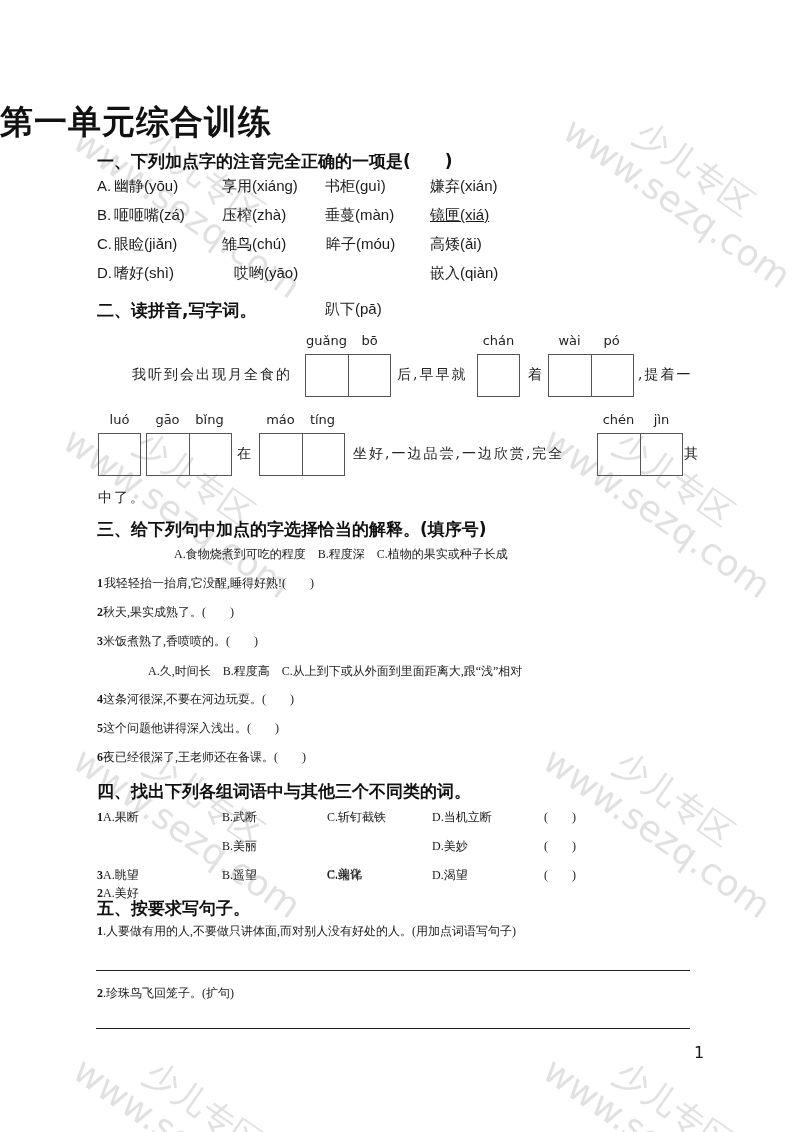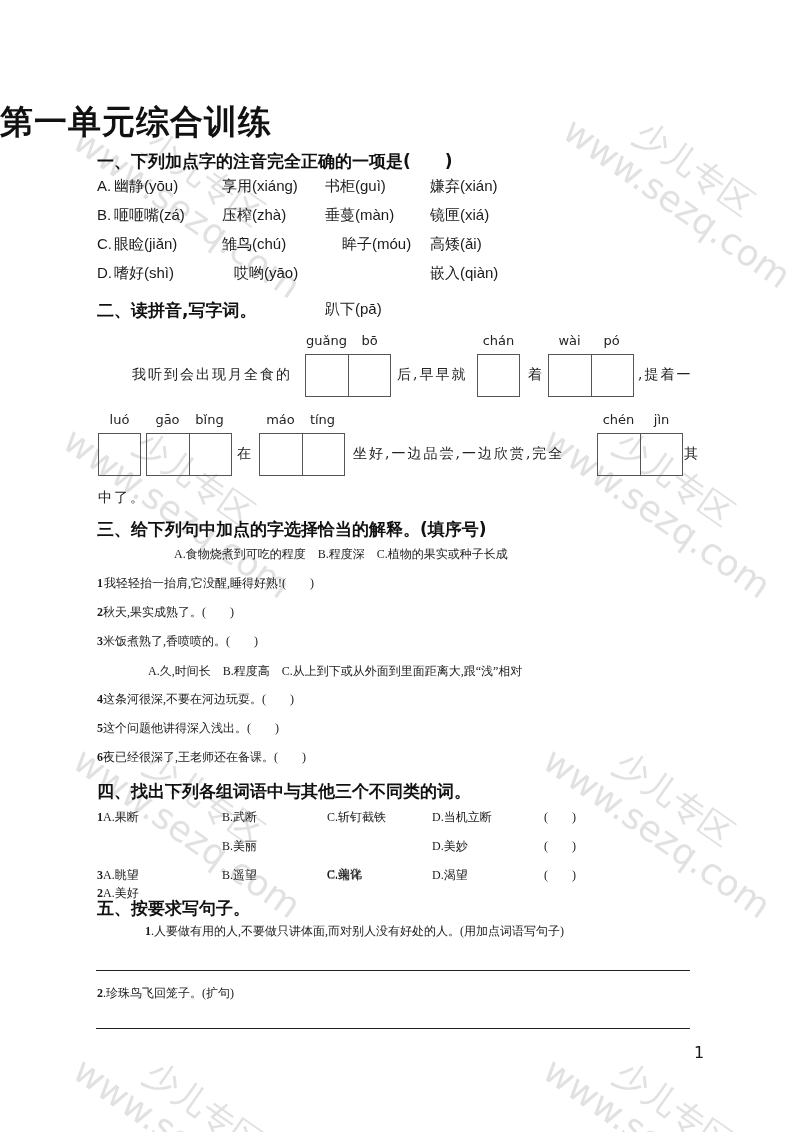--- a/index.html
+++ b/index.html
@@ -86,26 +86,26 @@
   <div class="abs opt" style="left:97px;top:177px;">A.</div>
   <div class="abs opt" style="left:114px;top:177px;">幽静(yōu)</div>
   <div class="abs opt" style="left:222px;top:177px;">享用(xiáng)</div>
   <div class="abs opt" style="left:325px;top:177px;">书柜(guì)</div>
   <div class="abs opt" style="left:430px;top:177px;">嫌弃(xián)</div>
 
   <div class="abs opt" style="left:97px;top:206px;">B.</div>
   <div class="abs opt" style="left:114px;top:206px;">咂咂嘴(zá)</div>
   <div class="abs opt" style="left:222px;top:206px;">压榨(zhà)</div>
   <div class="abs opt" style="left:325px;top:206px;">垂蔓(màn)</div>
-  <div class="abs opt" style="left:430px;top:206px;">镜匣(xiá)</div>
+  <div class="abs opt" style="left:430px;top:206px;text-decoration:underline;">镜匣(xiá)</div>
 
   <div class="abs opt" style="left:97px;top:235px;">C.</div>
   <div class="abs opt" style="left:114px;top:235px;">眼睑(jiǎn)</div>
   <div class="abs opt" style="left:222px;top:235px;">雏鸟(chú)</div>
-  <div class="abs opt" style="left:342px;top:235px;">眸子(móu)</div>
+  <div class="abs opt" style="left:326px;top:235px;">眸子(móu)</div>
   <div class="abs opt" style="left:430px;top:235px;">高矮(ǎi)</div>
 
   <div class="abs opt" style="left:97px;top:264px;">D.</div>
   <div class="abs opt" style="left:114px;top:264px;">嗜好(shì)</div>
   <div class="abs opt" style="left:234px;top:264px;">哎哟(yāo)</div>
   <div class="abs opt" style="left:325px;top:264px;margin-top:36px;">趴下(pā)</div>
   <div class="abs opt" style="left:430px;top:264px;">嵌入(qiàn)</div>
 </div>
 
 <div class="abs sec" style="left:97px;top:299px;">二、读拼音,写字词。</div>
@@ -173,18 +173,18 @@
 </div>
 <div>
   <div class="abs serif" style="left:97px;top:867px;"><b class="num">3</b><span>A.眺望</span></div>
   <div class="abs serif" style="left:222px;top:867px;">B.遥望</div>
   <div class="abs serif" style="left:327px;top:867px;">C.端详</div>
   <div class="abs serif" style="left:432px;top:867px;">D.渴望</div>
   <div class="abs serif" style="left:544px;top:867px;">(　　)</div>
 </div>
 
 <div class="abs sec" style="left:97px;top:897px;">五、按要求写句子。</div>
-<div class="abs serif" style="left:97px;top:923px;margin-left:48px;"><b class="num">1</b><span>.人要做有用的人,不要做只讲体面,而对别人没有好处的人。(用加点词语写句子)</span></div>
+<div class="abs serif" style="left:97px;top:923px;"><b class="num">1</b><span>.人要做有用的人,不要做只讲体面,而对别人没有好处的人。(用加点词语写句子)</span></div>
 <div class="line" style="top:970px;"></div>
 <div class="abs serif" style="left:97px;top:985px;"><b class="num">2</b><span>.珍珠鸟飞回笼子。(扩句)</span></div>
 <div class="line" style="top:1028px;"></div>
 
 <div class="abs pagenum" style="left:694px;top:1043px;">1</div>
 
 </body></html>

